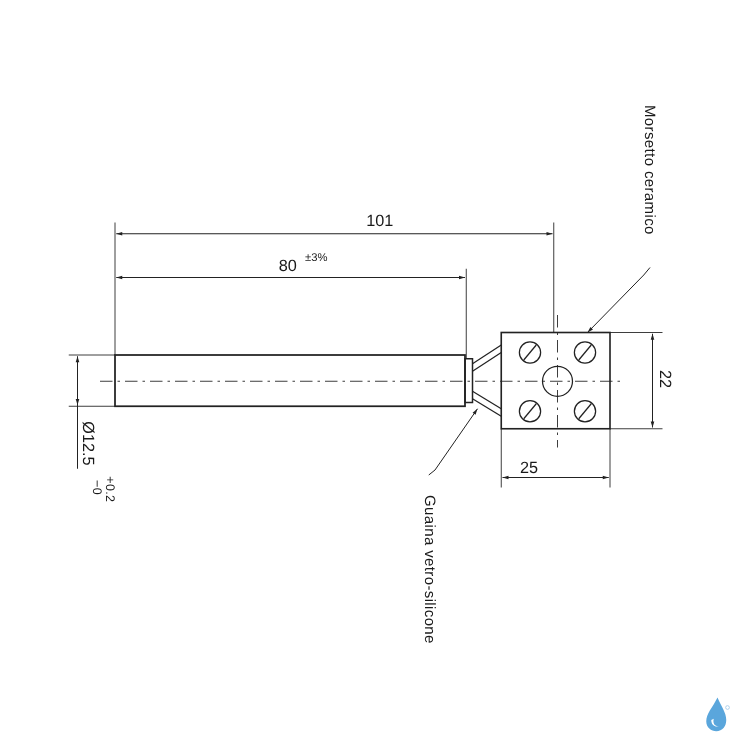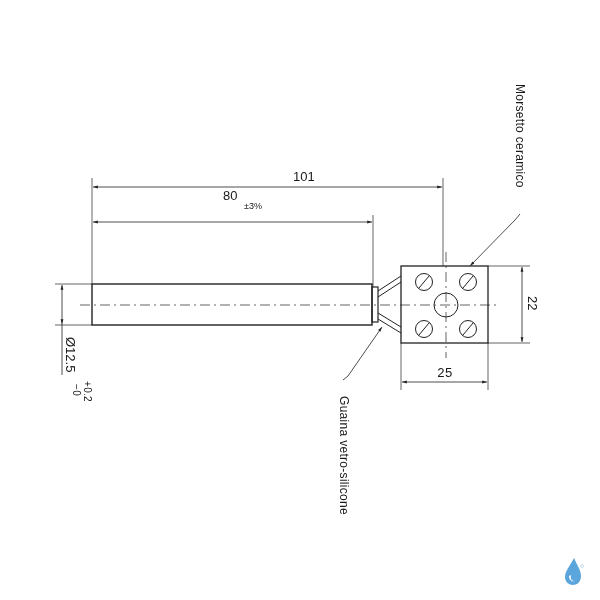--- a/index.html
+++ b/index.html
@@ -88,23 +88,23 @@
     </g>
 
     <g stroke-width="0.8">
       <polyline points="520,214 515,220 470,266" marker-end="url(#arr)"></polyline>
       <polyline points="343,380 348,376 382,327" marker-end="url(#arr)"></polyline>
     </g>
   </g>
 </svg>
 
 <div class="lbl dim-h" style="left:257px; top:169px;margin-left:36px;">101</div>
-<div class="lbl dim-h" style="left:223px; top:188px;">80</div>
+<div class="lbl dim-h" style="left:223px; top:205px;">80</div>
 <div class="lbl sup" style="left:244px; top:201px;">±3%</div>
-<div class="lbl dim-h" style="left:437px; top:366px;font-family:Liberation Mono, monospace;">25</div>
+<div class="lbl dim-h" style="left:416px; top:366px;">25</div>
 <div class="lbl vert-dim" style="left:540px; top:296px;">22</div>
 <div class="lbl vert-dim" style="left:78px; top:337px;">Ø12.5</div>
 <div class="lbl vert" style="left:93px; top:381px; font-size:10px;">+0.2</div>
 <div class="lbl vert" style="left:82px; top:384px; font-size:10px;">−0</div>
 
 <div class="lbl vert" style="left:527px; top:84px;">Morsetto ceramico</div>
 <div class="lbl vert" style="left:351px; top:396px;">Guaina vetro-silicone</div>
 
 <svg id="logo" viewBox="0 0 26 30" xmlns="http://www.w3.org/2000/svg">
   <path d="M14,2 C10,10 5,15 5,21 C5,26 9,29 13,29 C18,29 21,25 21,20 C21,14 17,9 14,2 Z" fill="#5aa6dc"></path>

